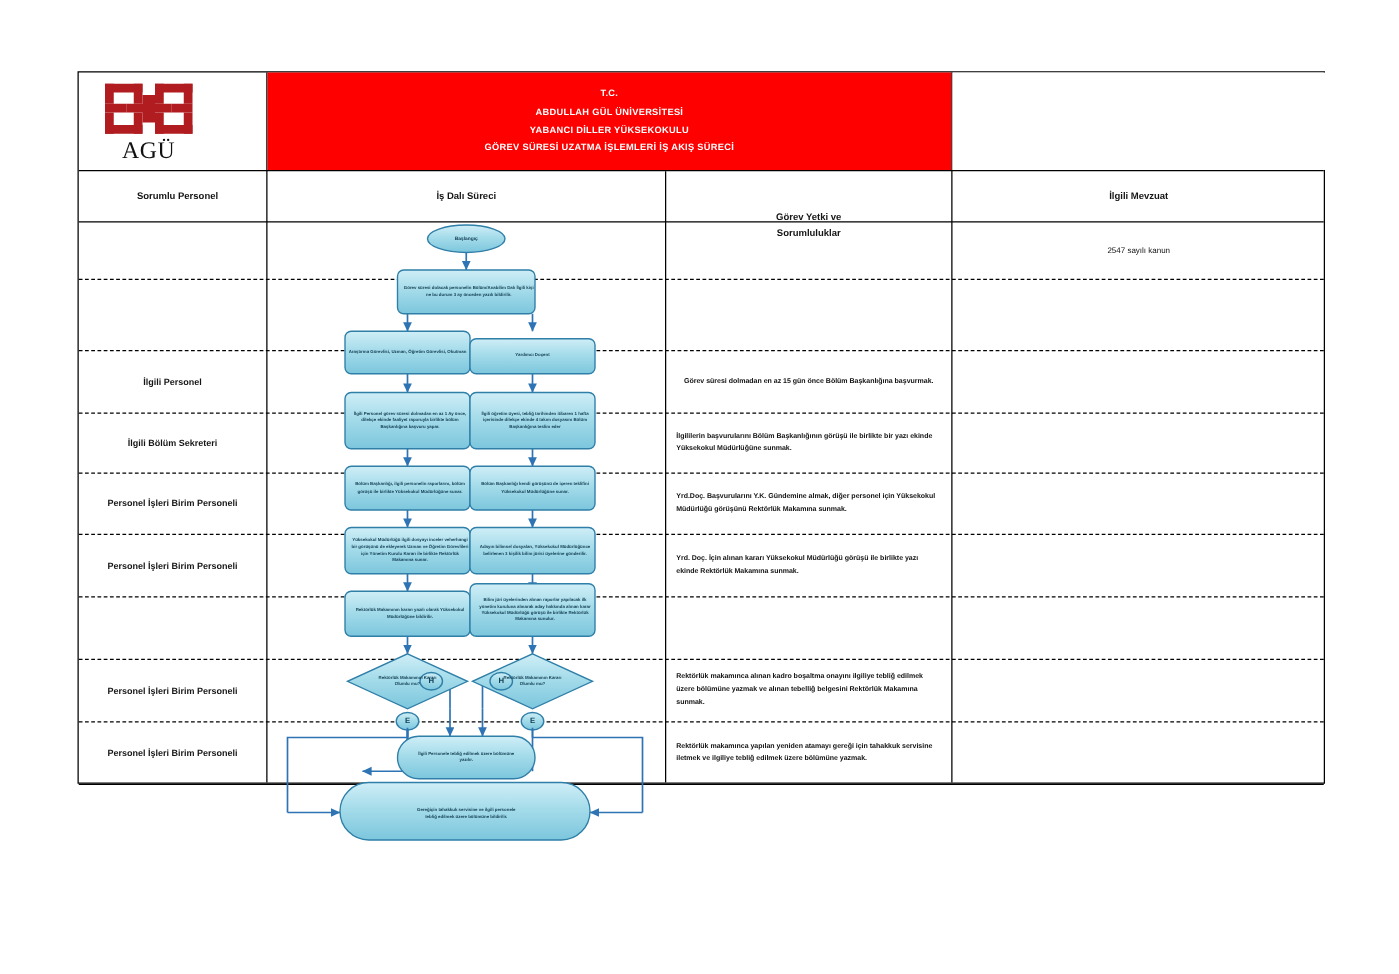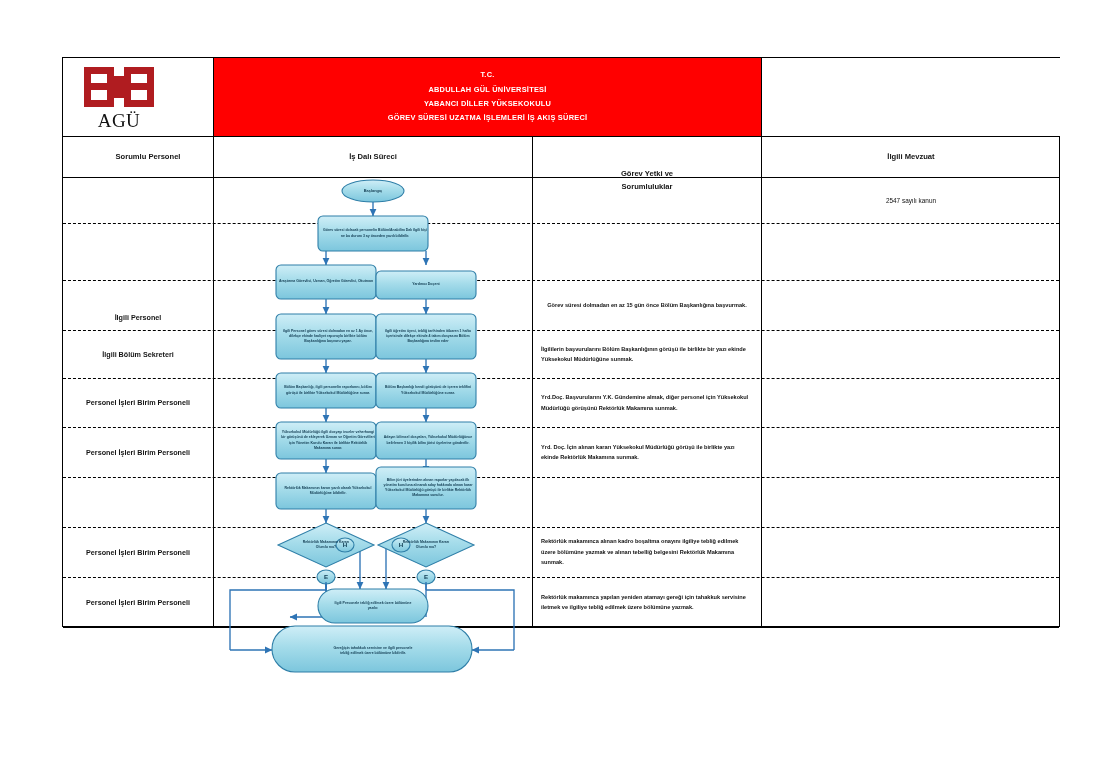--- a/index.html
+++ b/index.html
@@ -29,21 +29,21 @@
   .title-cell{
     position:absolute;left:151px;top:0;width:547px;height:78px;background:#FF0000;
     display:flex;flex-direction:column;align-items:center;justify-content:center;
     color:#fff;font-weight:bold;font-size:7.4px;line-height:1.95;letter-spacing:.25px;text-align:center;
   }
   .blank-cell{position:absolute;left:699px;top:0;width:298px;height:78px;background:#fff;}
 
   
   .colhead{position:absolute;top:79px;height:40px;display:flex;align-items:center;justify-content:center;text-align:center;
            font-size:7.6px;font-weight:bold;line-height:1.65;color:#151515;}
-  .ch1{left:10px;width:150px;}
+  .ch1{left:4px;width:150px;}
   .ch2{left:151px;width:318px;}
   .ch3{left:470px;width:228px;margin-top:24px;}
   .ch4{left:699px;width:298px;}
 
   
   .rowcell{position:absolute;display:flex;align-items:center;box-sizing:border-box;}
   .c-resp{left:0;width:150px;justify-content:center;text-align:center;font-size:7.2px;font-weight:bold;color:#151515;}
   .c-auth{left:470px;width:228px;justify-content:center;padding:0 8px;text-align:left;font-size:5.6px;font-weight:bold;line-height:1.85;color:#111;}
   .c-law{left:699px;width:298px;justify-content:center;text-align:center;font-size:6.4px;color:#111;}
 
@@ -128,21 +128,21 @@
     <div class="hline" style="top:569px;"></div>
 
     <div class="rowcell c-resp" style="top:119px;height:46px;"></div>
     <div class="rowcell c-auth" style="top:119px;height:46px;"></div>
     <div class="rowcell c-law" style="top:119px;height:46px;">2547 sayılı kanun</div>
 
     <div class="rowcell c-resp" style="top:165px;height:57px;"></div>
     <div class="rowcell c-auth" style="top:165px;height:57px;"></div>
     <div class="rowcell c-law" style="top:165px;height:57px;"></div>
 
-    <div class="rowcell c-resp" style="top:234px;height:50px;">İlgili Personel</div>
+    <div class="rowcell c-resp" style="top:222px;height:50px;">İlgili Personel</div>
     <div class="rowcell c-auth" style="top:222px;height:50px;">Görev süresi dolmadan en az 15 gün önce Bölüm Başkanlığına başvurmak.</div>
     <div class="rowcell c-law" style="top:222px;height:50px;"></div>
 
     <div class="rowcell c-resp" style="top:272px;height:48px;">İlgili Bölüm Sekreteri</div>
     <div class="rowcell c-auth" style="top:272px;height:48px;">İlgililerin başvurularını Bölüm Başkanlığının görüşü ile birlikte bir yazı ekinde Yüksekokul Müdürlüğüne sunmak.</div>
     <div class="rowcell c-law" style="top:272px;height:48px;"></div>
 
     <div class="rowcell c-resp" style="top:320px;height:49px;">Personel İşleri Birim Personeli</div>
     <div class="rowcell c-auth" style="top:320px;height:49px;">Yrd.Doç. Başvurularını Y.K. Gündemine almak, diğer personel için Yüksekokul Müdürlüğü görüşünü Rektörlük Makamına sunmak.</div>
     <div class="rowcell c-law" style="top:320px;height:49px;"></div>

